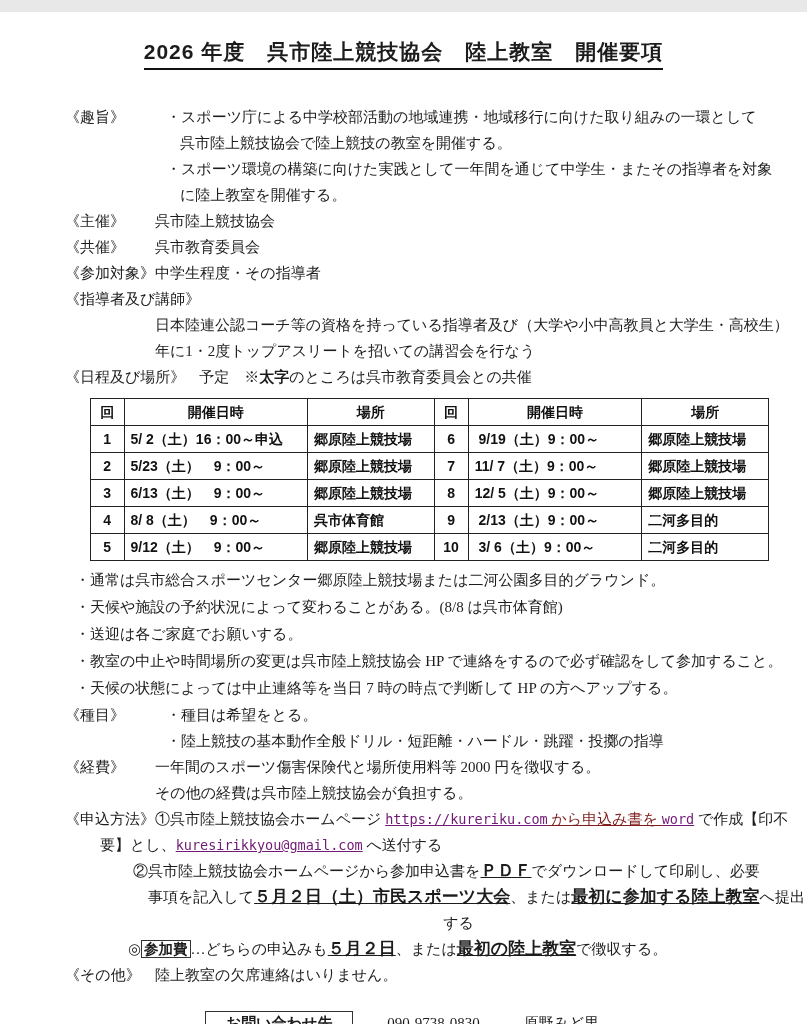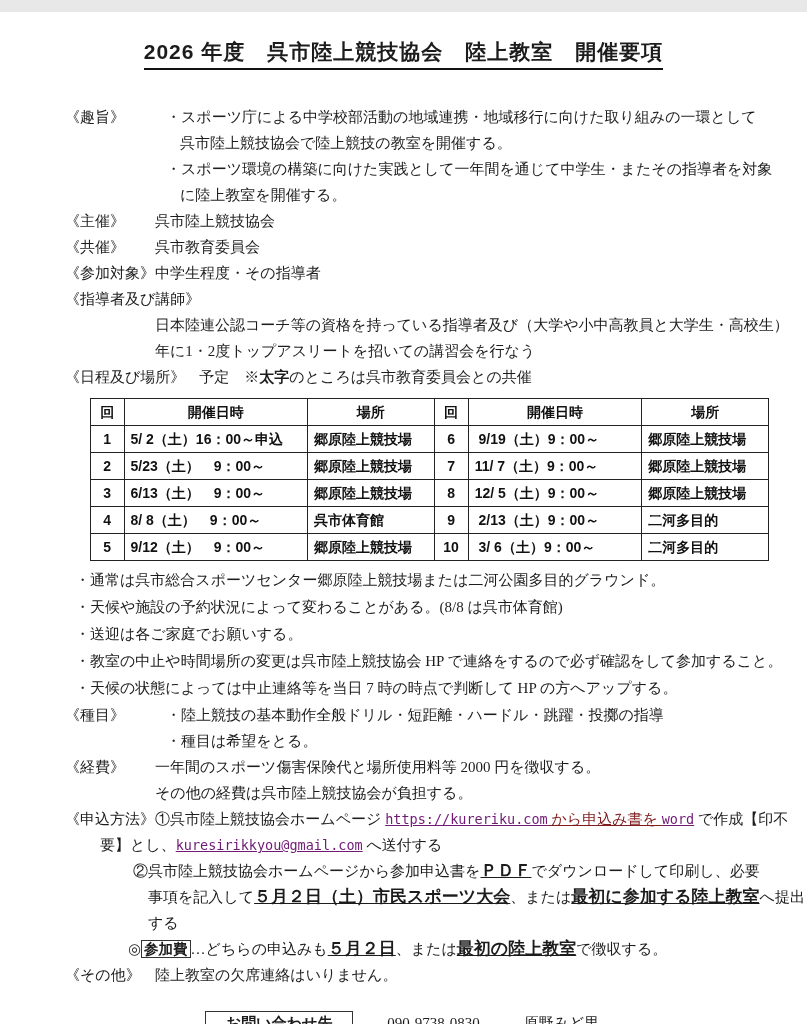--- a/index.html
+++ b/index.html
@@ -52,21 +52,21 @@
     font-weight:bold;text-decoration:underline;font-size:17px;
   }
   .boxed{
     font-family:"Liberation Sans","DejaVu Sans",sans-serif;
     font-weight:bold;font-size:14.5px;
     border:1.3px solid #333;padding:0 2px;
   }
   .pad35{padding-left:35px;}
   .pad63{padding-left:63px;}
   .pad68{padding-left:68px;}
-  .pad83{padding-left:83px;}
+  .pad83{padding-left:83px;text-align:center;}
   
   .contact{margin:22px 0 0 140px;white-space:nowrap;}
   .contact-box{
     font-family:"Liberation Sans","DejaVu Sans",sans-serif;
     font-weight:bold;font-size:15px;
     border:1.4px solid #333;padding:2px 20px;
   }
   .contact-phone{margin-left:30px;}
   .contact-name{margin-left:40px;}
 </style>
@@ -170,22 +170,22 @@
     <div style="padding-left:10px;line-height:27px;">
       <div class="note-line">・通常は呉市総合スポーツセンター郷原陸上競技場または二河公園多目的グラウンド。</div>
       <div class="note-line">・天候や施設の予約状況によって変わることがある。(8/8 は呉市体育館)</div>
       <div class="note-line">・送迎は各ご家庭でお願いする。</div>
       <div class="note-line">・教室の中止や時間場所の変更は呉市陸上競技協会 HP で連絡をするので必ず確認をして参加すること。</div>
       <div class="note-line">・天候の状態によっては中止連絡等を当日 7 時の時点で判断して HP の方へアップする。</div>
     </div>
 
     <div class="sec pad101">
       <span class="sec-label">《種目》</span>
+      <div class="line">・種目は希望をとる。</div>
       <div class="line">・陸上競技の基本動作全般ドリル・短距離・ハードル・跳躍・投擲の指導</div>
-      <div class="line">・種目は希望をとる。</div>
     </div>
 
     <div class="sec pad90">
       <span class="sec-label">《経費》</span>
       <div class="line">一年間のスポーツ傷害保険代と場所使用料等 2000 円を徴収する。</div>
       <div class="line">その他の経費は呉市陸上競技協会が負担する。</div>
     </div>
 
     <div class="sec">
       <div class="line">

